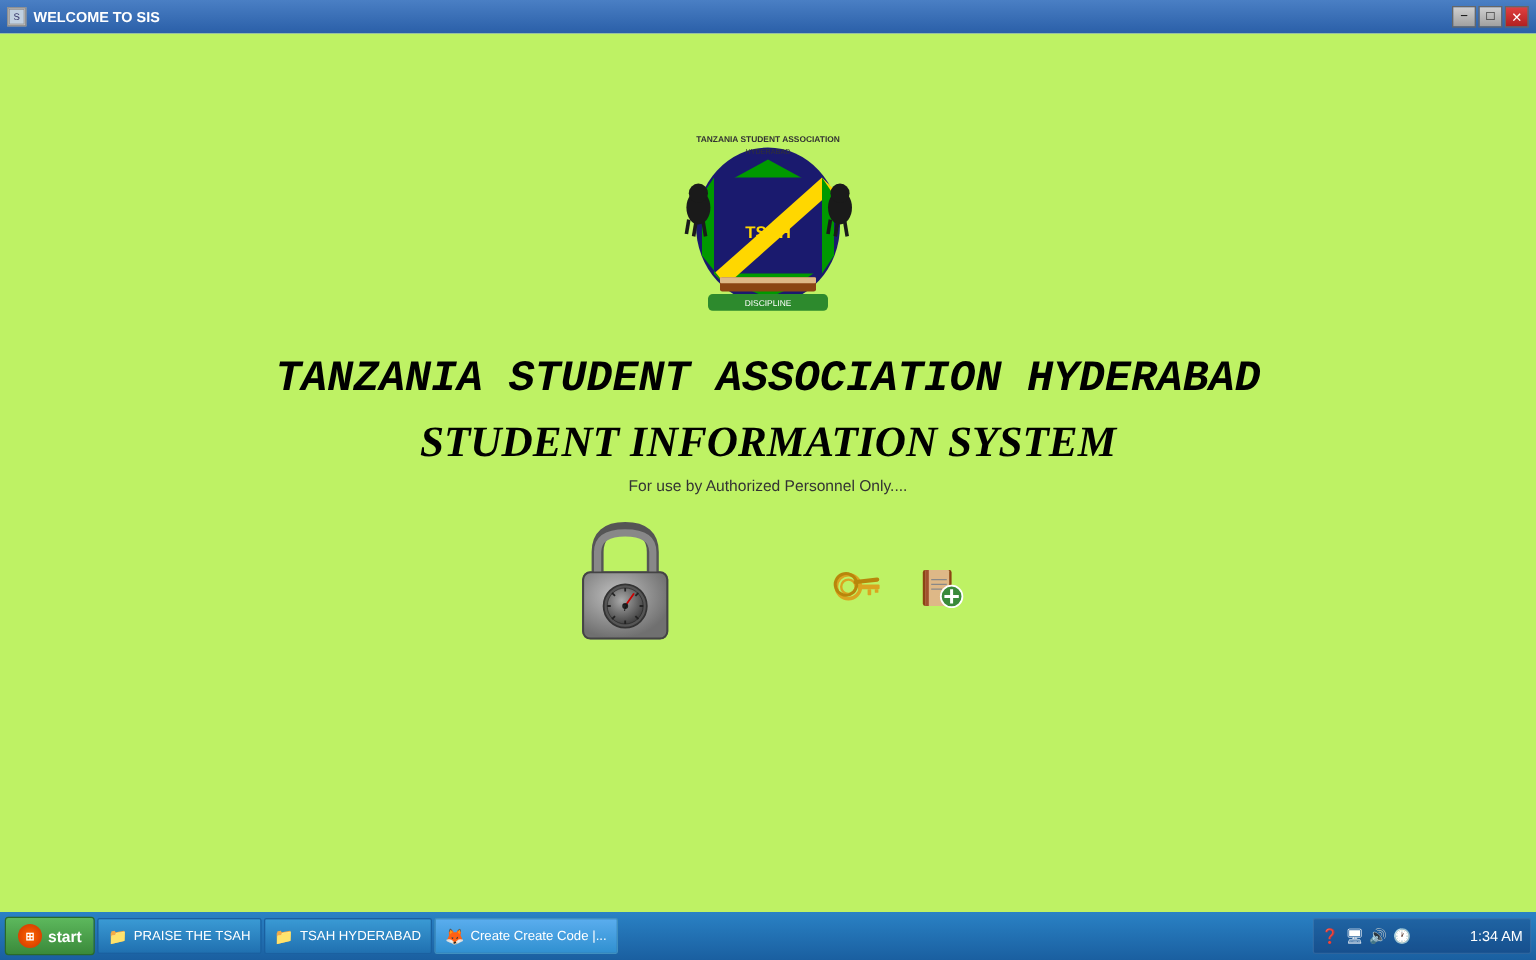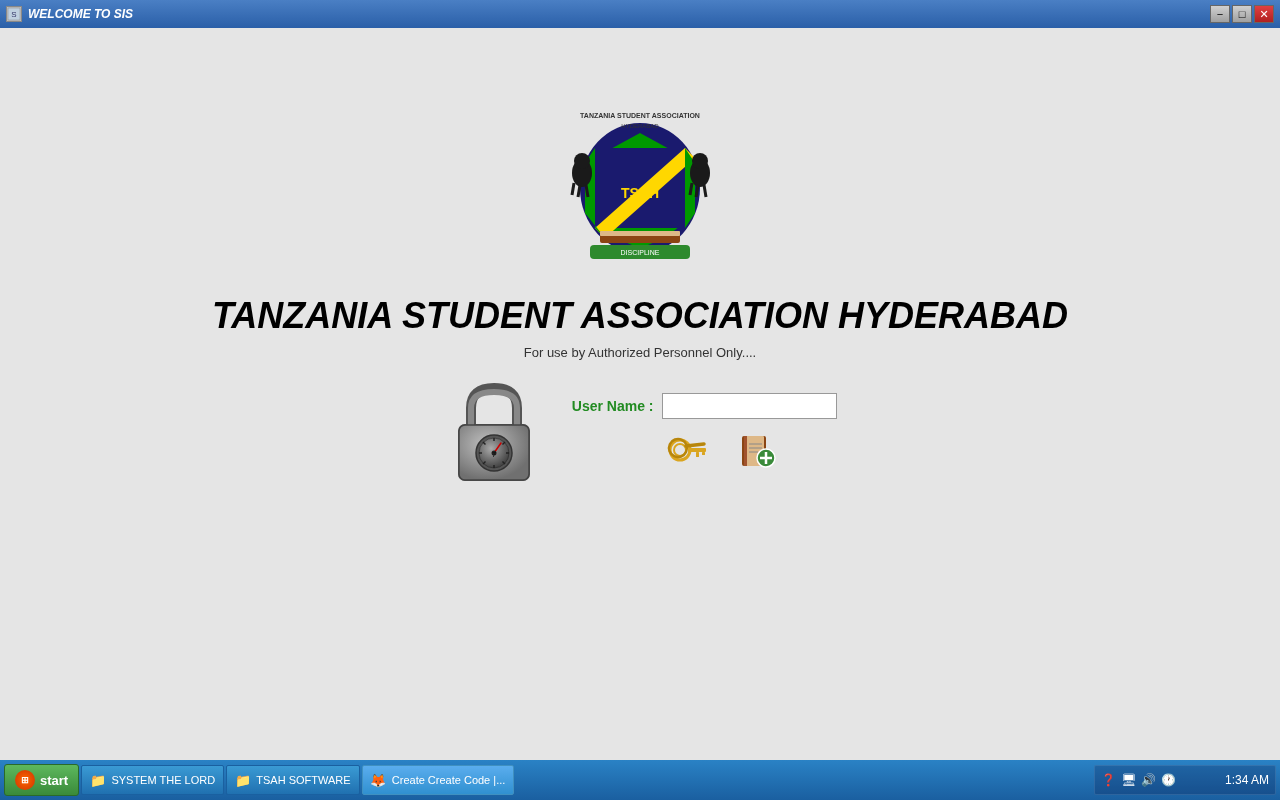--- a/index.html
+++ b/index.html
@@ -36,21 +36,20 @@
       display: flex;
       align-items: center;
       justify-content: center;
       font-size: 10px;
     }
     .title-bar-text {
       color: white;
       font-size: 12px;
       font-weight: bold;
       font-family: "Tahoma", sans-serif;
-      font-style: italic;
     }
     .title-bar-buttons {
       display: flex;
       gap: 2px;
     }
     .tb-btn {
       width: 20px;
       height: 18px;
       background: linear-gradient(to bottom, #d0d0d0, #a0a0a0);
       border: 1px solid #666;
@@ -64,21 +63,21 @@
     }
     .tb-btn.close-btn {
       background: linear-gradient(to bottom, #e04040, #b02020);
       color: white;
     }
 
     
     .main-content {
       width: 100%;
       height: 742px;
-      background: #e5e5e5;
+      background: #bef264;
       display: flex;
       flex-direction: column;
       align-items: center;
       padding-top: 40px;
     }
 
     
     .logo-container {
       width: 220px;
       height: 210px;
@@ -87,21 +86,21 @@
       justify-content: center;
       margin-bottom: 15px;
     }
     .logo-svg {
       width: 200px;
       height: 200px;
     }
 
     
     .main-title {
-      font-family: Liberation Sans, sans-serif;
+      font-family: Liberation Mono, monospace;
       font-size: 36px;
       font-style: italic;
       font-weight: bold;
       color: #000;
       text-align: center;
       line-height: 1.3;
       margin-bottom: 5px;
     }
     .sub-title {
       font-family: "Times New Roman", serif;
@@ -350,20 +349,21 @@
 
       <rect x="50" y="172" width="100" height="14" rx="4" fill="#2d8a2d"></rect>
       <text x="100" y="182" text-anchor="middle" font-size="7" fill="white" font-family="Arial">DISCIPLINE</text>
 
       <text x="100" y="45" text-anchor="middle" font-size="7" fill="#333" font-family="Arial" font-weight="bold">TANZANIA STUDENT ASSOCIATION</text>
       <text x="100" y="55" text-anchor="middle" font-size="6" fill="#333" font-family="Arial">HYDERABAD</text>
     </svg>
   </div>
 
   <div class="main-title">TANZANIA STUDENT ASSOCIATION HYDERABAD</div>
+  <div class="sub-title">STUDENT INFORMATION SYSTEM</div>
 
   <div class="auth-notice">For use  by Authorized Personnel Only....</div>
 
   <div class="login-area">
 
     <div class="lock-icon-container">
       <svg width="90" height="105" viewBox="0 0 90 105">
 
         <rect x="10" y="45" width="70" height="55" rx="6" fill="#888" stroke="#555" stroke-width="2"></rect>
 
@@ -399,24 +399,20 @@
         <line x1="45" y1="73" x2="52" y2="63" stroke="#c00" stroke-width="1.5" stroke-linecap="round"></line>
 
         <circle cx="45" cy="73" r="2.5" fill="#222"></circle>
 
         <text x="45" y="77" text-anchor="middle" font-size="8" fill="#111" font-family="Arial">7</text>
       </svg>
     </div>
 
     <div style="display:flex; flex-direction:column;">
       <div class="form-fields">
-        <div class="field-row">
-          <label class="field-label">User Name :</label>
-          <input type="text" class="field-input" style="">
-        </div>
       </div>
 
       <div class="action-buttons">
 
         <button class="action-btn" title="Login">
           <svg width="42" height="40" viewBox="0 0 42 40">
 
             <circle cx="14" cy="20" r="10" fill="none" stroke="#DAA520" stroke-width="3"></circle>
             <circle cx="14" cy="20" r="6" fill="none" stroke="#DAA520" stroke-width="2"></circle>
 
@@ -452,26 +448,26 @@
 </div>
 
 <div class="taskbar">
   <button class="start-button">
     <div class="start-icon">⊞</div>
     <span>start</span>
   </button>
 
   <div class="taskbar-item">
     <span class="taskbar-item-icon">📁</span>
-    <span>SYSTEM THE LORD</span>
+    <span>PRAISE THE TSAH</span>
   </div>
 
   <div class="taskbar-item">
     <span class="taskbar-item-icon">📁</span>
-    <span>TSAH SOFTWARE</span>
+    <span>TSAH HYDERABAD</span>
   </div>
 
   <div class="taskbar-item active">
     <span class="taskbar-item-icon">🦊</span>
     <span>Create Create Code |...</span>
   </div>
 
   <div class="taskbar-separator"></div>
 
   <div class="taskbar-tray">

